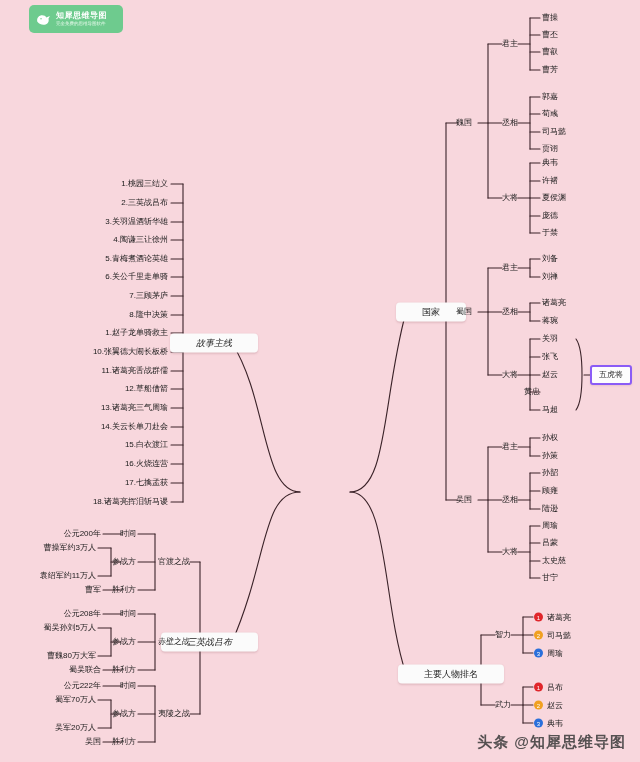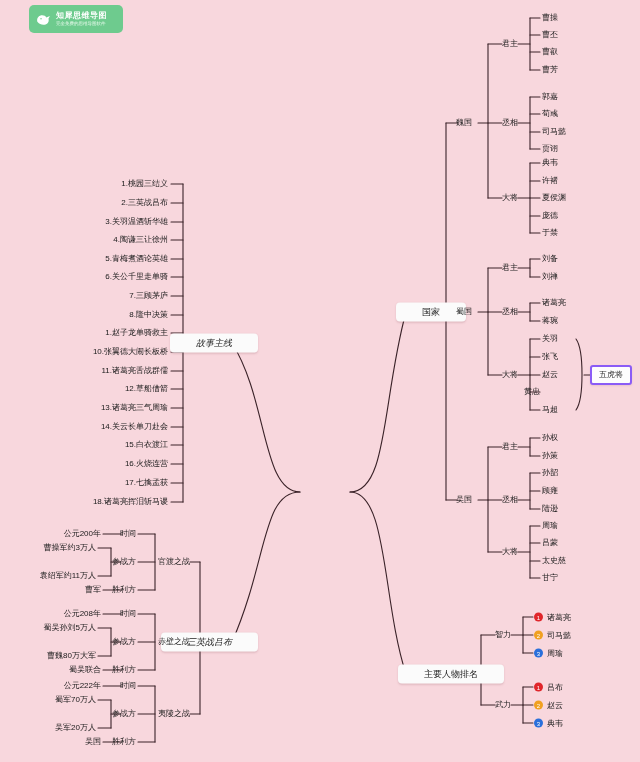--- a/index.html
+++ b/index.html
@@ -345,14 +345,15 @@
   </div>
   <div class="rank" style="left:534px;top:705px">
     <span class="badge" style="background: rgb(240, 160, 33);">2</span>
     <span>赵云</span>
   </div>
   <div class="rank" style="left:534px;top:723px">
     <span class="badge" style="background: rgb(42, 111, 219);">3</span>
     <span>典韦</span>
   </div>
 
+  <div id="watermark">头条 @知犀思维导图</div>
 
 </div>
 
 </body></html>

